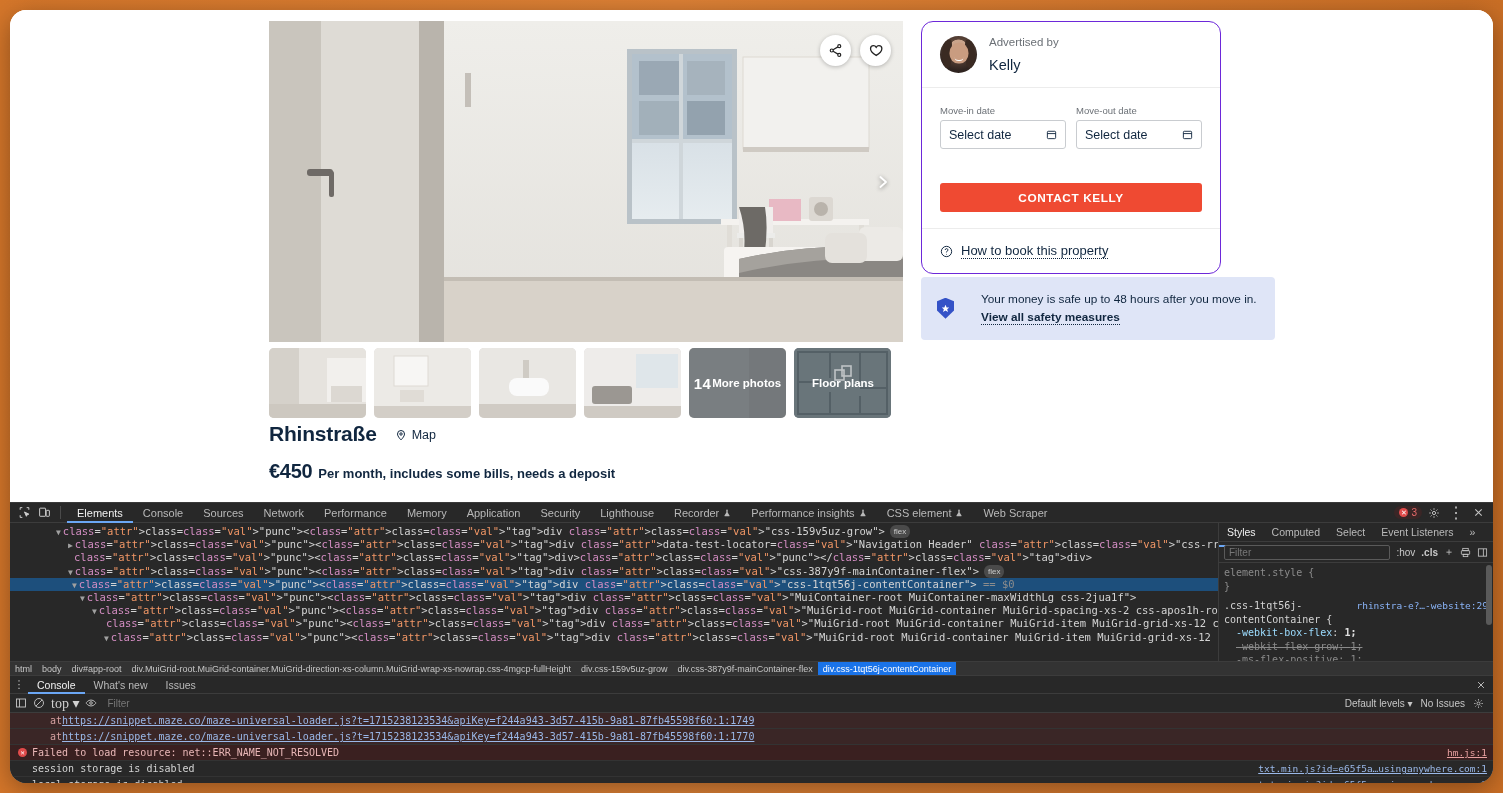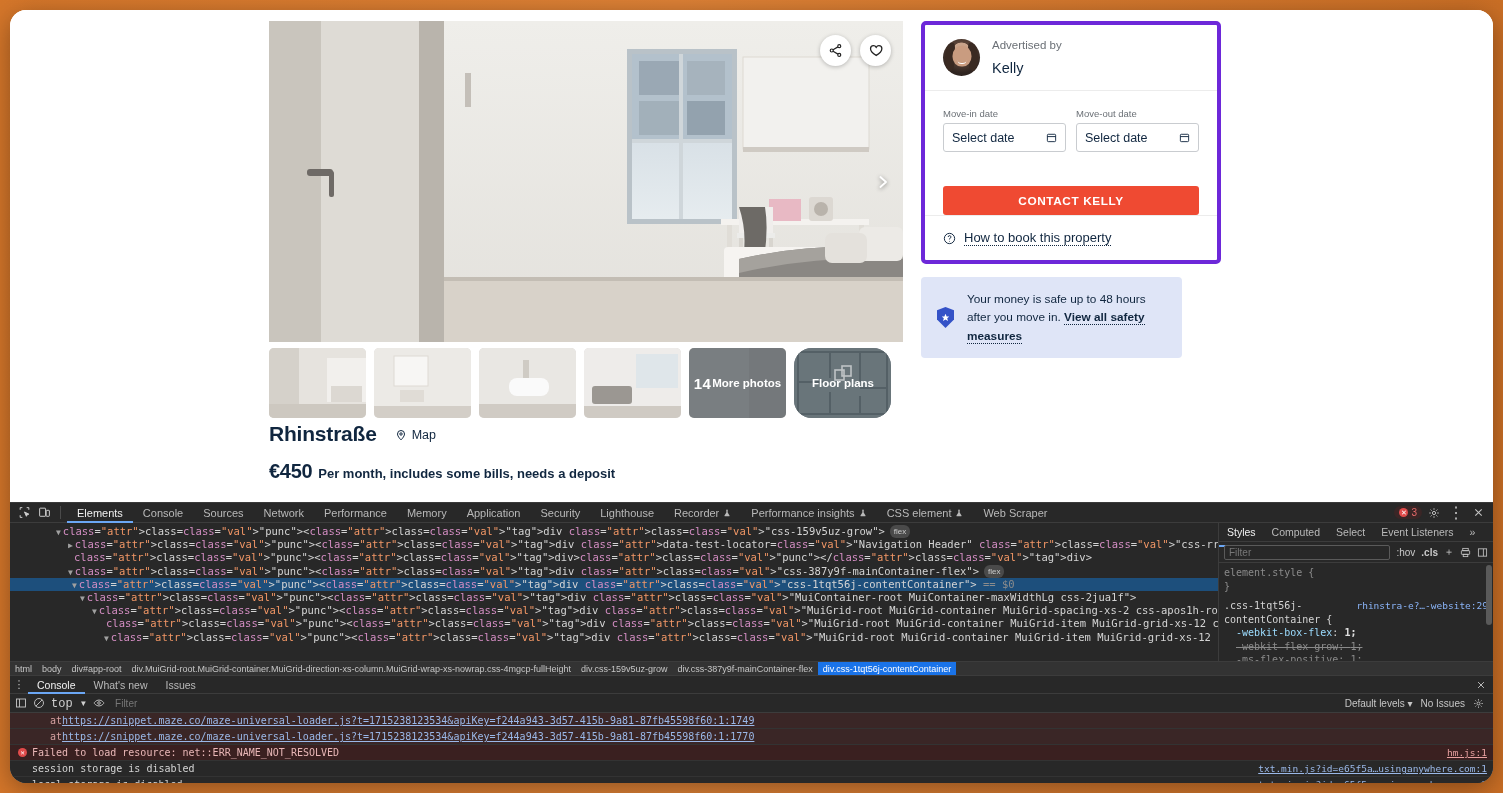--- a/index.html
+++ b/index.html
@@ -68,21 +68,21 @@
   }
   .thumb-overlay {
     position:absolute; inset:0;
     background: rgba(60,70,78,0.62);
     color:#fff; display:flex; flex-direction:row;
     align-items:center; justify-content:center; gap:1px;
     font-weight: bold;
   }
   .thumb-count { font-size: 15px; letter-spacing:.3px; }
   .thumb-label { font-size: 11.5px; }
-  .fp-thumb { background:#838d93;border-radius:18px; }
+  .fp-thumb { background:#838d93; }
   .listing-title-row {
     position: absolute; left: 259px; top: 412px;
     display: flex; align-items: baseline; gap: 18px;
   }
   .listing-title {
     font-size: 21px; font-weight: bold; color: #10263f;
     letter-spacing: -.2px;
   }
   .map-link {
     display:flex; align-items:center; gap:5px;
@@ -90,21 +90,21 @@
   }
   .price-row {
     position: absolute; left: 259px; top: 450px;
     display:flex; align-items: baseline; gap: 6px;
   }
   .price { font-size: 20px; font-weight: bold; color:#10263f; letter-spacing:-.3px;}
   .price-sub { font-size: 13px; color:#10263f; font-weight:600;}
   
   .booking-card {
     position:absolute; left: 911px; top: 11px; width: 300px;
-    background:#fff; border:4px solid #6d28d9; border-radius: 5px;
+    background:#fff; border:1px solid #6d28d9; border-radius: 12px;
   }
   .advertiser {
     display:flex; align-items:center; gap:12px;
     padding: 14px 18px 14px 18px;
     border-bottom: 1px solid #ececec;
   }
   .avatar {
     width: 37px; height: 37px; border-radius: 50%;
     overflow:hidden; flex: 0 0 37px;
     background: radial-gradient(circle at 50% 35%, #c9a38a 0 30%, #5b4438 32%, #2f2420 70%);
@@ -131,31 +131,31 @@
     background:#fff;
   }
   .cta {
     margin: 18px 18px 0 18px;
     background:#ef4a32; color:#fff; border:none; border-radius:3px;
     height: 29px; width: calc(100% - 36px);
     font-size: 11.8px; font-weight: bold; letter-spacing:.6px;
     cursor:pointer; font-family:"Liberation Sans", sans-serif;
   }
   .howto {
-    border-top:1px solid #ececec; margin-top:0;
+    border-top:1px solid #ececec; margin-top:16px;
     padding: 14px 18px; display:flex; align-items:center; gap:8px;
   }
   .howto-text {
     font-size: 13px; color:#10263f;
     border-bottom: 1px dotted #10263f; cursor:pointer;
   }
   .safety {
-    position:absolute; left: 911px; top: 267px; width: 261px;
+    position:absolute; left: 911px; top: 267px; width: 354px;
     background:#dfe5f7; border-radius:4px;
-    padding: 13px 16px; display:flex; align-items:center; gap:13px;
+    padding: 13px 16px; display:flex; align-items:center; gap:27px;
   }
   .shield {
     width:17px;height:21px;flex:0 0 17px;
     background:#3452c7;
     clip-path: polygon(50% 0, 100% 16%, 100% 60%, 50% 100%, 0 60%, 0 16%);
     display:flex;align-items:center;justify-content:center;
   }
   .safety-text { font-size: 11.8px; color:#10263f; line-height: 1.55; }
   .safety-link { font-weight:bold; border-bottom:1px dotted #10263f; cursor:pointer;}
   
@@ -675,21 +675,21 @@
       </div>
       <div class="cons-filter">
         <svg width="12" height="12" viewBox="0 0 24 24" fill="none" stroke="#c8c8c8" stroke-width="1.8">
             <rect x="3" y="4" width="18" height="16"></rect>
             <line x1="9" y1="4" x2="9" y2="20"></line>
           </svg>
         <svg width="12" height="12" viewBox="0 0 24 24" fill="none" stroke="#c8c8c8" stroke-width="1.8">
             <circle cx="12" cy="12" r="9"></circle>
             <line x1="5.5" y1="18.5" x2="18.5" y2="5.5"></line>
           </svg>
-        <span style="font-size:12px;color:#d0d0d0;font-family:Liberation Mono, monospace;cursor:pointer"><span>top</span> ▾</span>
+        <span style="font-size:14px;color:#d0d0d0;font-family:Liberation Serif, serif;cursor:pointer"><span>top</span> ▾</span>
         <svg width="12" height="12" viewBox="0 0 24 24" fill="none" stroke="#c8c8c8" stroke-width="1.8">
             <path d="M2 12s4-6 10-6 10 6 10 6-4 6-10 6-10-6-10-6z"></path>
             <circle cx="12" cy="12" r="2.6"></circle>
           </svg>
         <div class="cf-box">Filter</div>
         <div class="cf-right">
           <span><span>Default levels</span> ▾</span>
           <span>No Issues</span>
           <svg width="11" height="11" viewBox="0 0 24 24" fill="none" stroke="#c8c8c8" stroke-width="1.9">
               <circle cx="12" cy="12" r="3.2"></circle>

